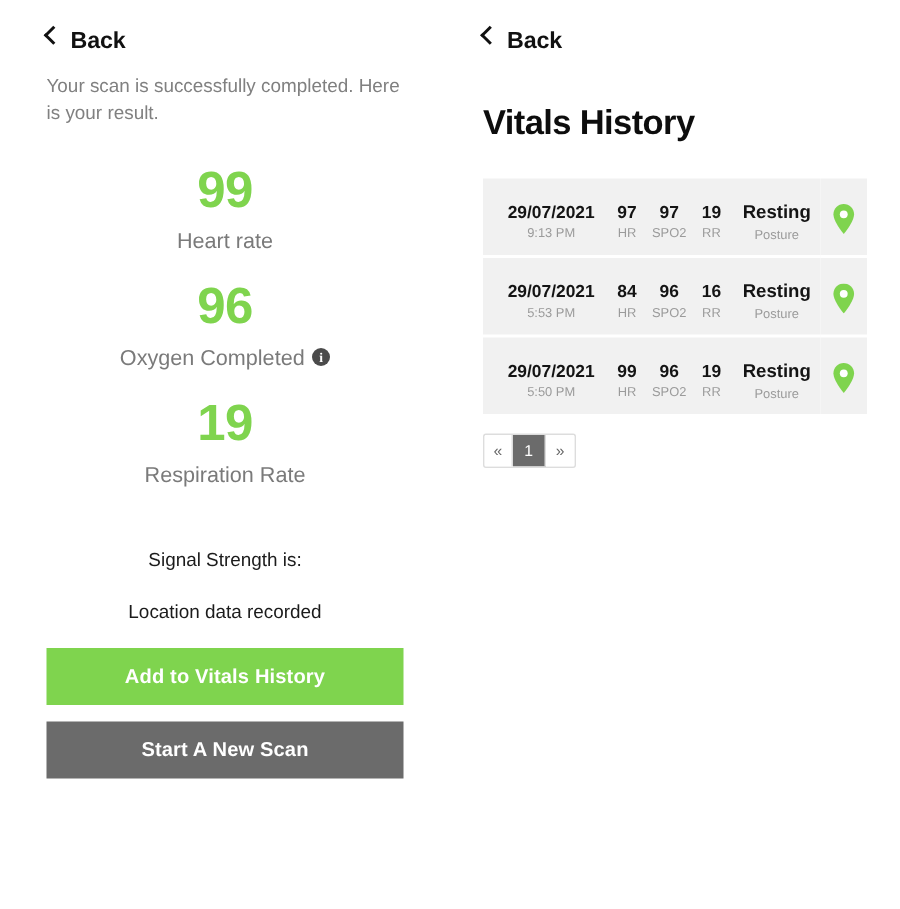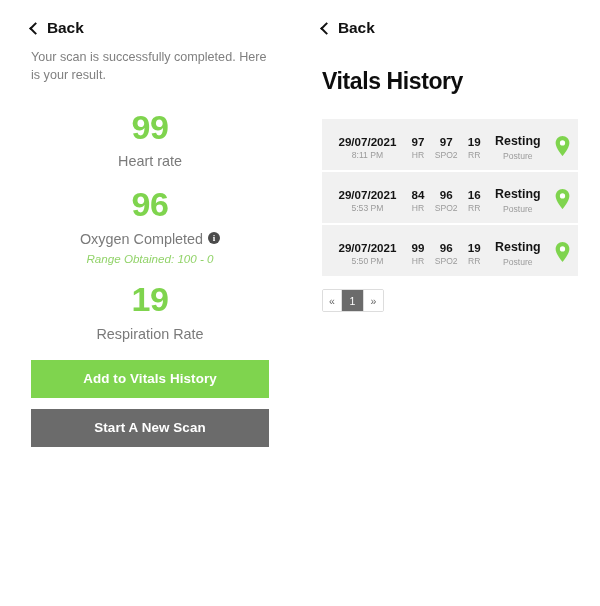--- a/index.html
+++ b/index.html
@@ -24,21 +24,20 @@
   .panel {
     height: 100%;
     position: relative;
   }
   .panel-left  { width: 300px; padding: 0 31px; }
   .panel-right { width: 300px; padding: 0 22px; }
 
   
   .back-link {
     display: flex;
-    align-items: center;
     gap: 7px;
     margin-top: 19px;
     cursor: pointer;
     user-select: none;
     width: max-content;
   }
   .chev {
     display: block;
     width: 9px;
     height: 9px;
@@ -238,32 +237,35 @@
           <span>Heart rate</span>
         </div>
       </div>
 
       <div class="vital">
         <div class="vital-value">96</div>
         <div class="vital-label">
           <span>Oxygen Completed</span>
           <span class="info-icon">i</span>
         </div>
-        <div class="vital-range">Range Obtained: 100 - 0</div>
       </div>
 
       <div class="vital">
         <div class="vital-value">19</div>
         <div class="vital-label">
           <span>Respiration Rate</span>
         </div>
       </div>
 
     </div>
 
+    <div class="notes">
+      <div class="note">Signal Strength is:</div>
+      <div class="note">Location data recorded</div>
+    </div>
 
     <button class="btn btn-primary">Add to Vitals History</button>
 
     <button class="btn btn-secondary">Start A New Scan</button>
 
   </div>
 
   <div class="panel panel-right">
 
     <div class="back-link">
@@ -272,21 +274,21 @@
     </div>
 
     <div class="page-title">Vitals History</div>
 
     <table class="history-table">
       <tbody>
 
         <tr>
           <td class="col-date">
             <div class="cell-main">29/07/2021</div>
-            <div class="cell-sub">8:11 PM</div>
+            <div class="cell-sub">9:13 PM</div>
           </td>
           <td class="col-num">
             <div class="cell-main">97</div>
             <div class="cell-sub">HR</div>
           </td>
           <td class="col-num">
             <div class="cell-main">97</div>
             <div class="cell-sub">SPO2</div>
           </td>
           <td class="col-num">

